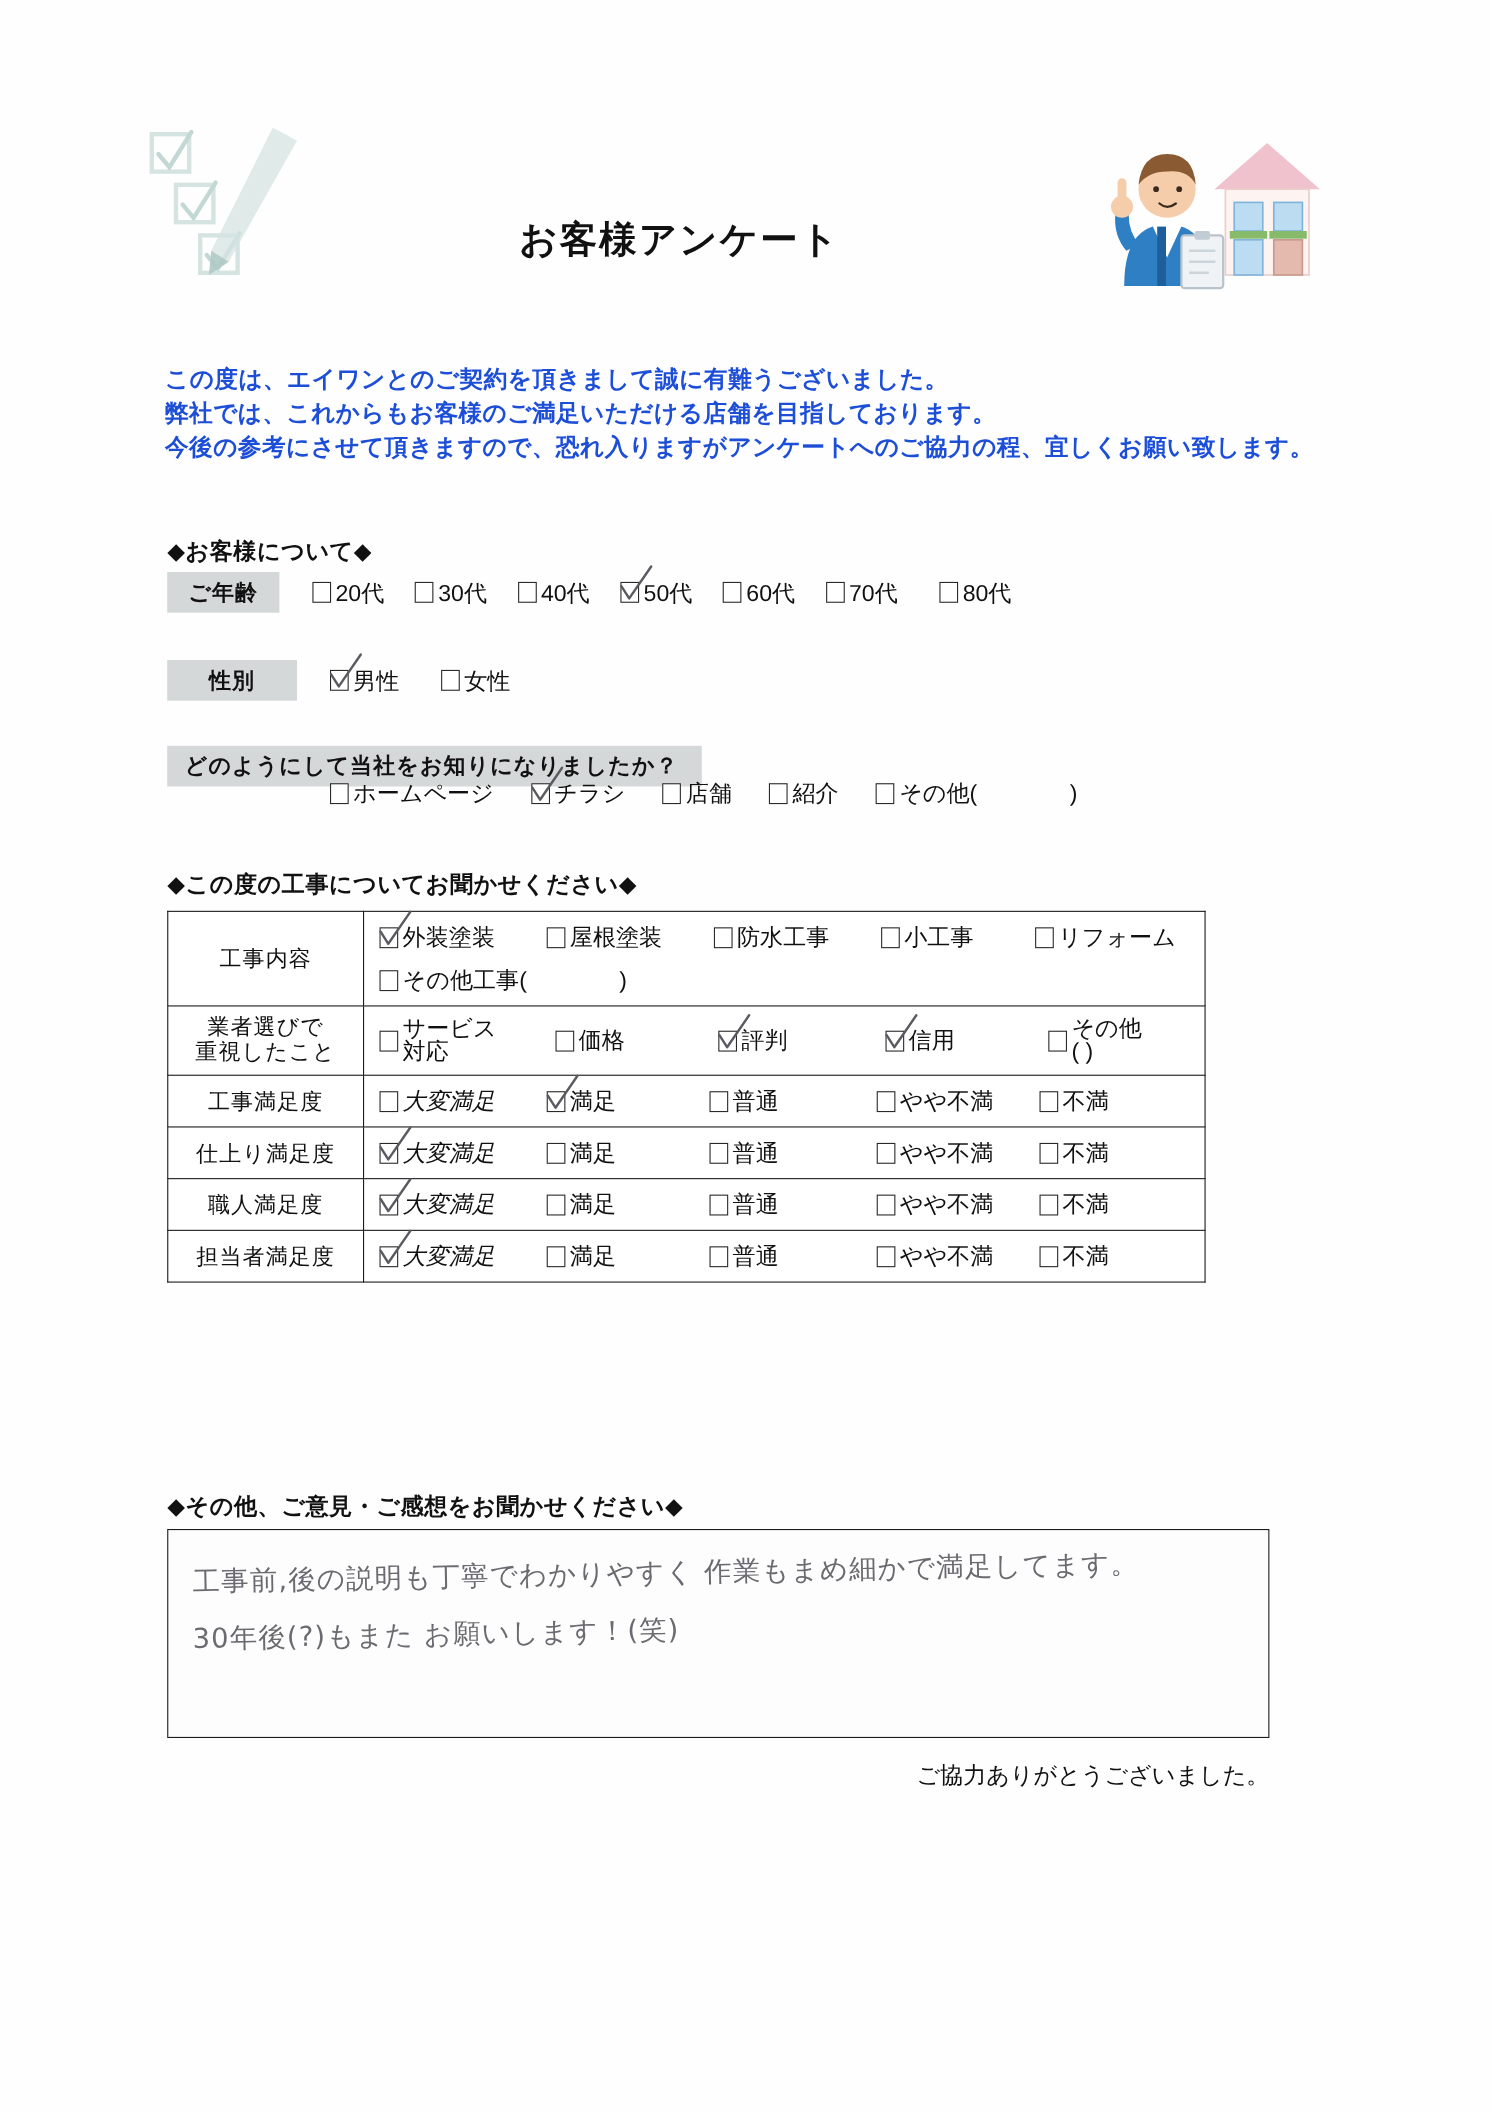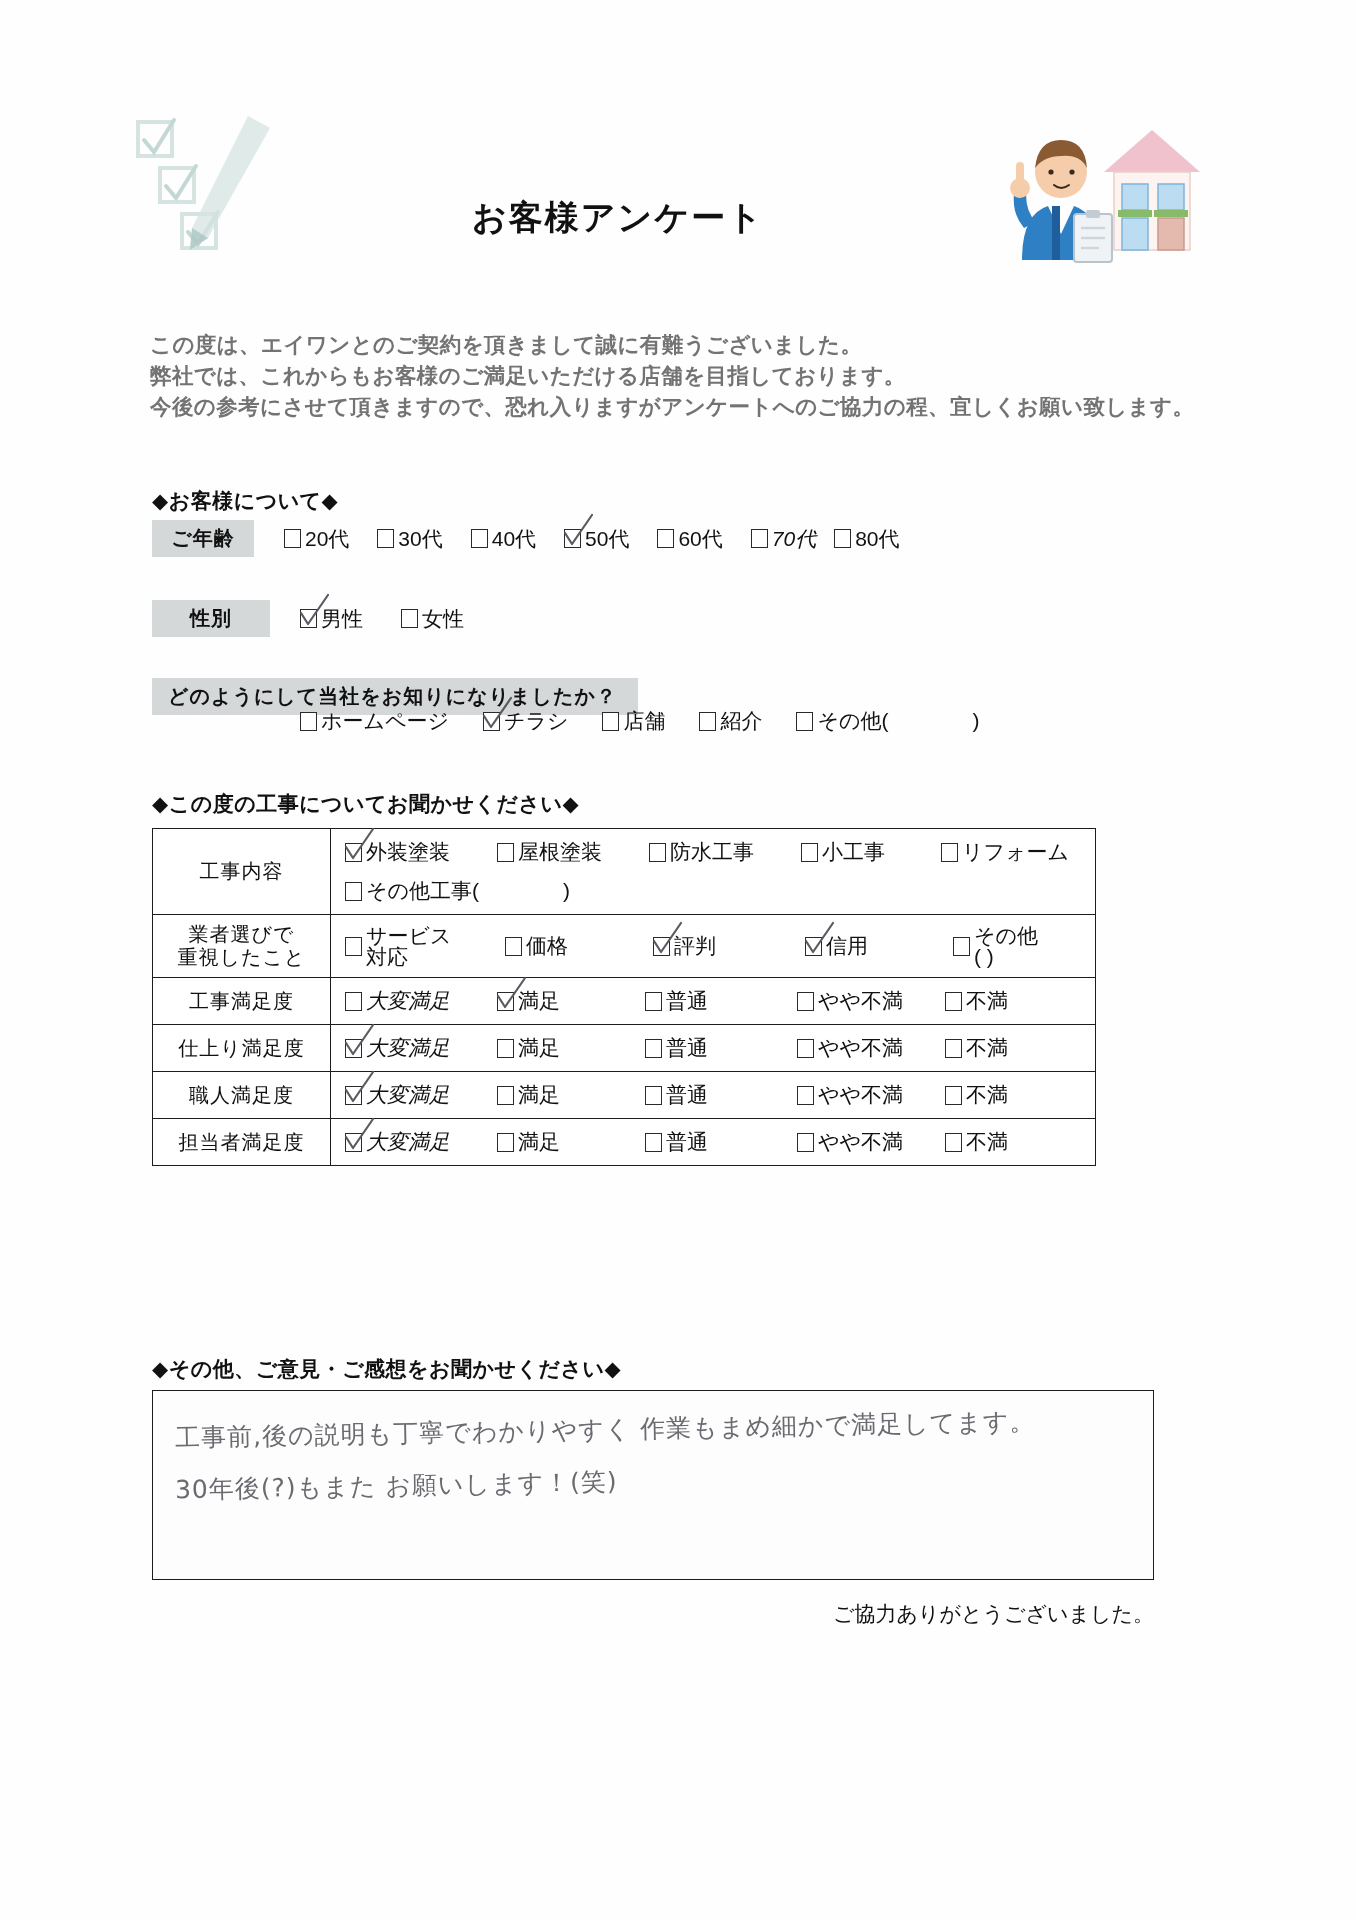--- a/index.html
+++ b/index.html
@@ -51,21 +51,21 @@
   }
 
   
   .intro {
     position: absolute;
     left: 150px; top: 330px;
     width: 1060px;
     font-size: 21.5px;
     line-height: 31px;
     font-weight: bold;
-    color: #737373;
+    color: #1d4ed8;
     letter-spacing: .4px;
   }
   .intro div { white-space: nowrap; }
 
   
   .sec-head {
     font-size: 21px;
     font-weight: bold;
     letter-spacing: .5px;
     color: #111;
@@ -319,21 +319,21 @@
                 <path d="M4 20 L11 31 L31 2" stroke="#5a5a62" stroke-width="2.2" fill="none" stroke-linecap="round" stroke-linejoin="round"></path>
               </svg>
             </span>
           </span>
           <span class="lbl">50代</span>
         </span>
         <span class="opt" style="margin-right: 28px;">
           <span class="box"></span>
           <span class="lbl">60代</span>
         </span>
-        <span class="opt" style="margin-right: 18px; font-style: italic;">
+        <span class="opt" style="margin-right: 38px;">
           <span class="box"></span>
           <span class="lbl">70代</span>
         </span>
         <span class="opt" style="margin-right: 28px;">
           <span class="box"></span>
           <span class="lbl">80代</span>
         </span>
       </span>
   </div>
 

